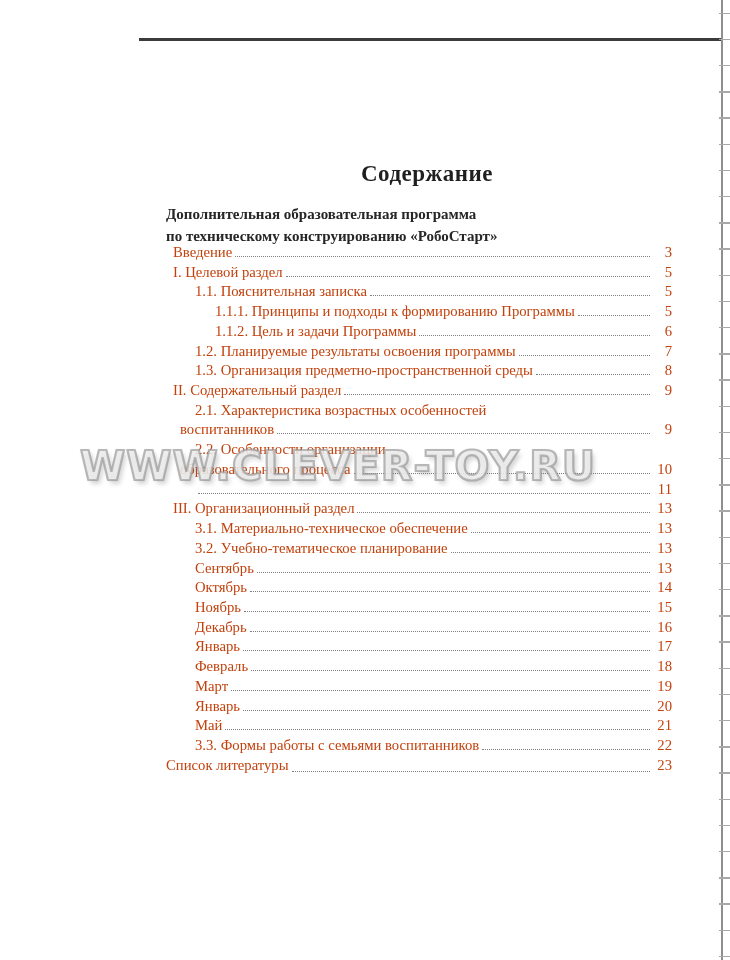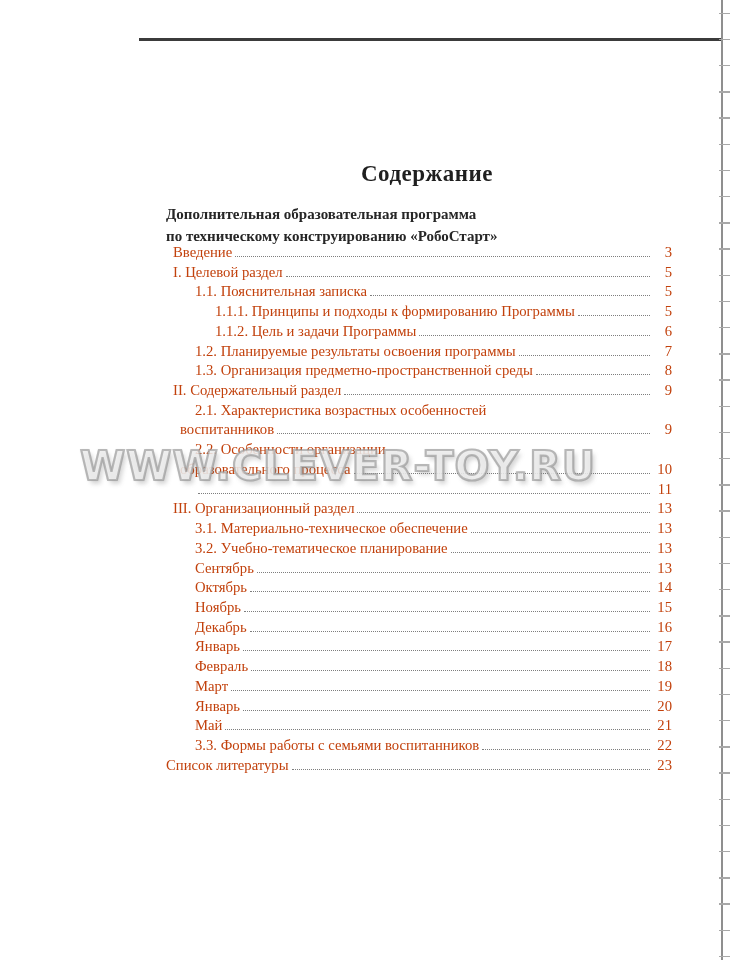--- a/index.html
+++ b/index.html
@@ -36,21 +36,21 @@
   
   .toc{
     position:absolute;left:140px;top:243px;width:532px;
     font-size:14.7px;color:#c2410c;
   }
   .toc-row{
     display:flex;align-items:baseline;
     height:19.72px;line-height:19.72px;
     white-space:nowrap;
   }
-  .toc-row.lvl-0{padding-left:26px;}
+  .toc-row.lvl-0{padding-left:26px;align-items:flex-end;}
   .toc-row.lvl-1{padding-left:33px;}
   .toc-row.lvl-2{padding-left:55px;}
   .toc-row.lvl-3{padding-left:75px;justify-content:flex-end;}
   .toc-row.lvl-cont{padding-left:40px;}
   .leader{
     flex:1 1 auto;min-width:10px;
     border-bottom:1.6px dotted #7e7e7e;
     margin:0 2px 3.5px 3px;
   }
   .toc-page{min-width:20px;text-align:right;}

